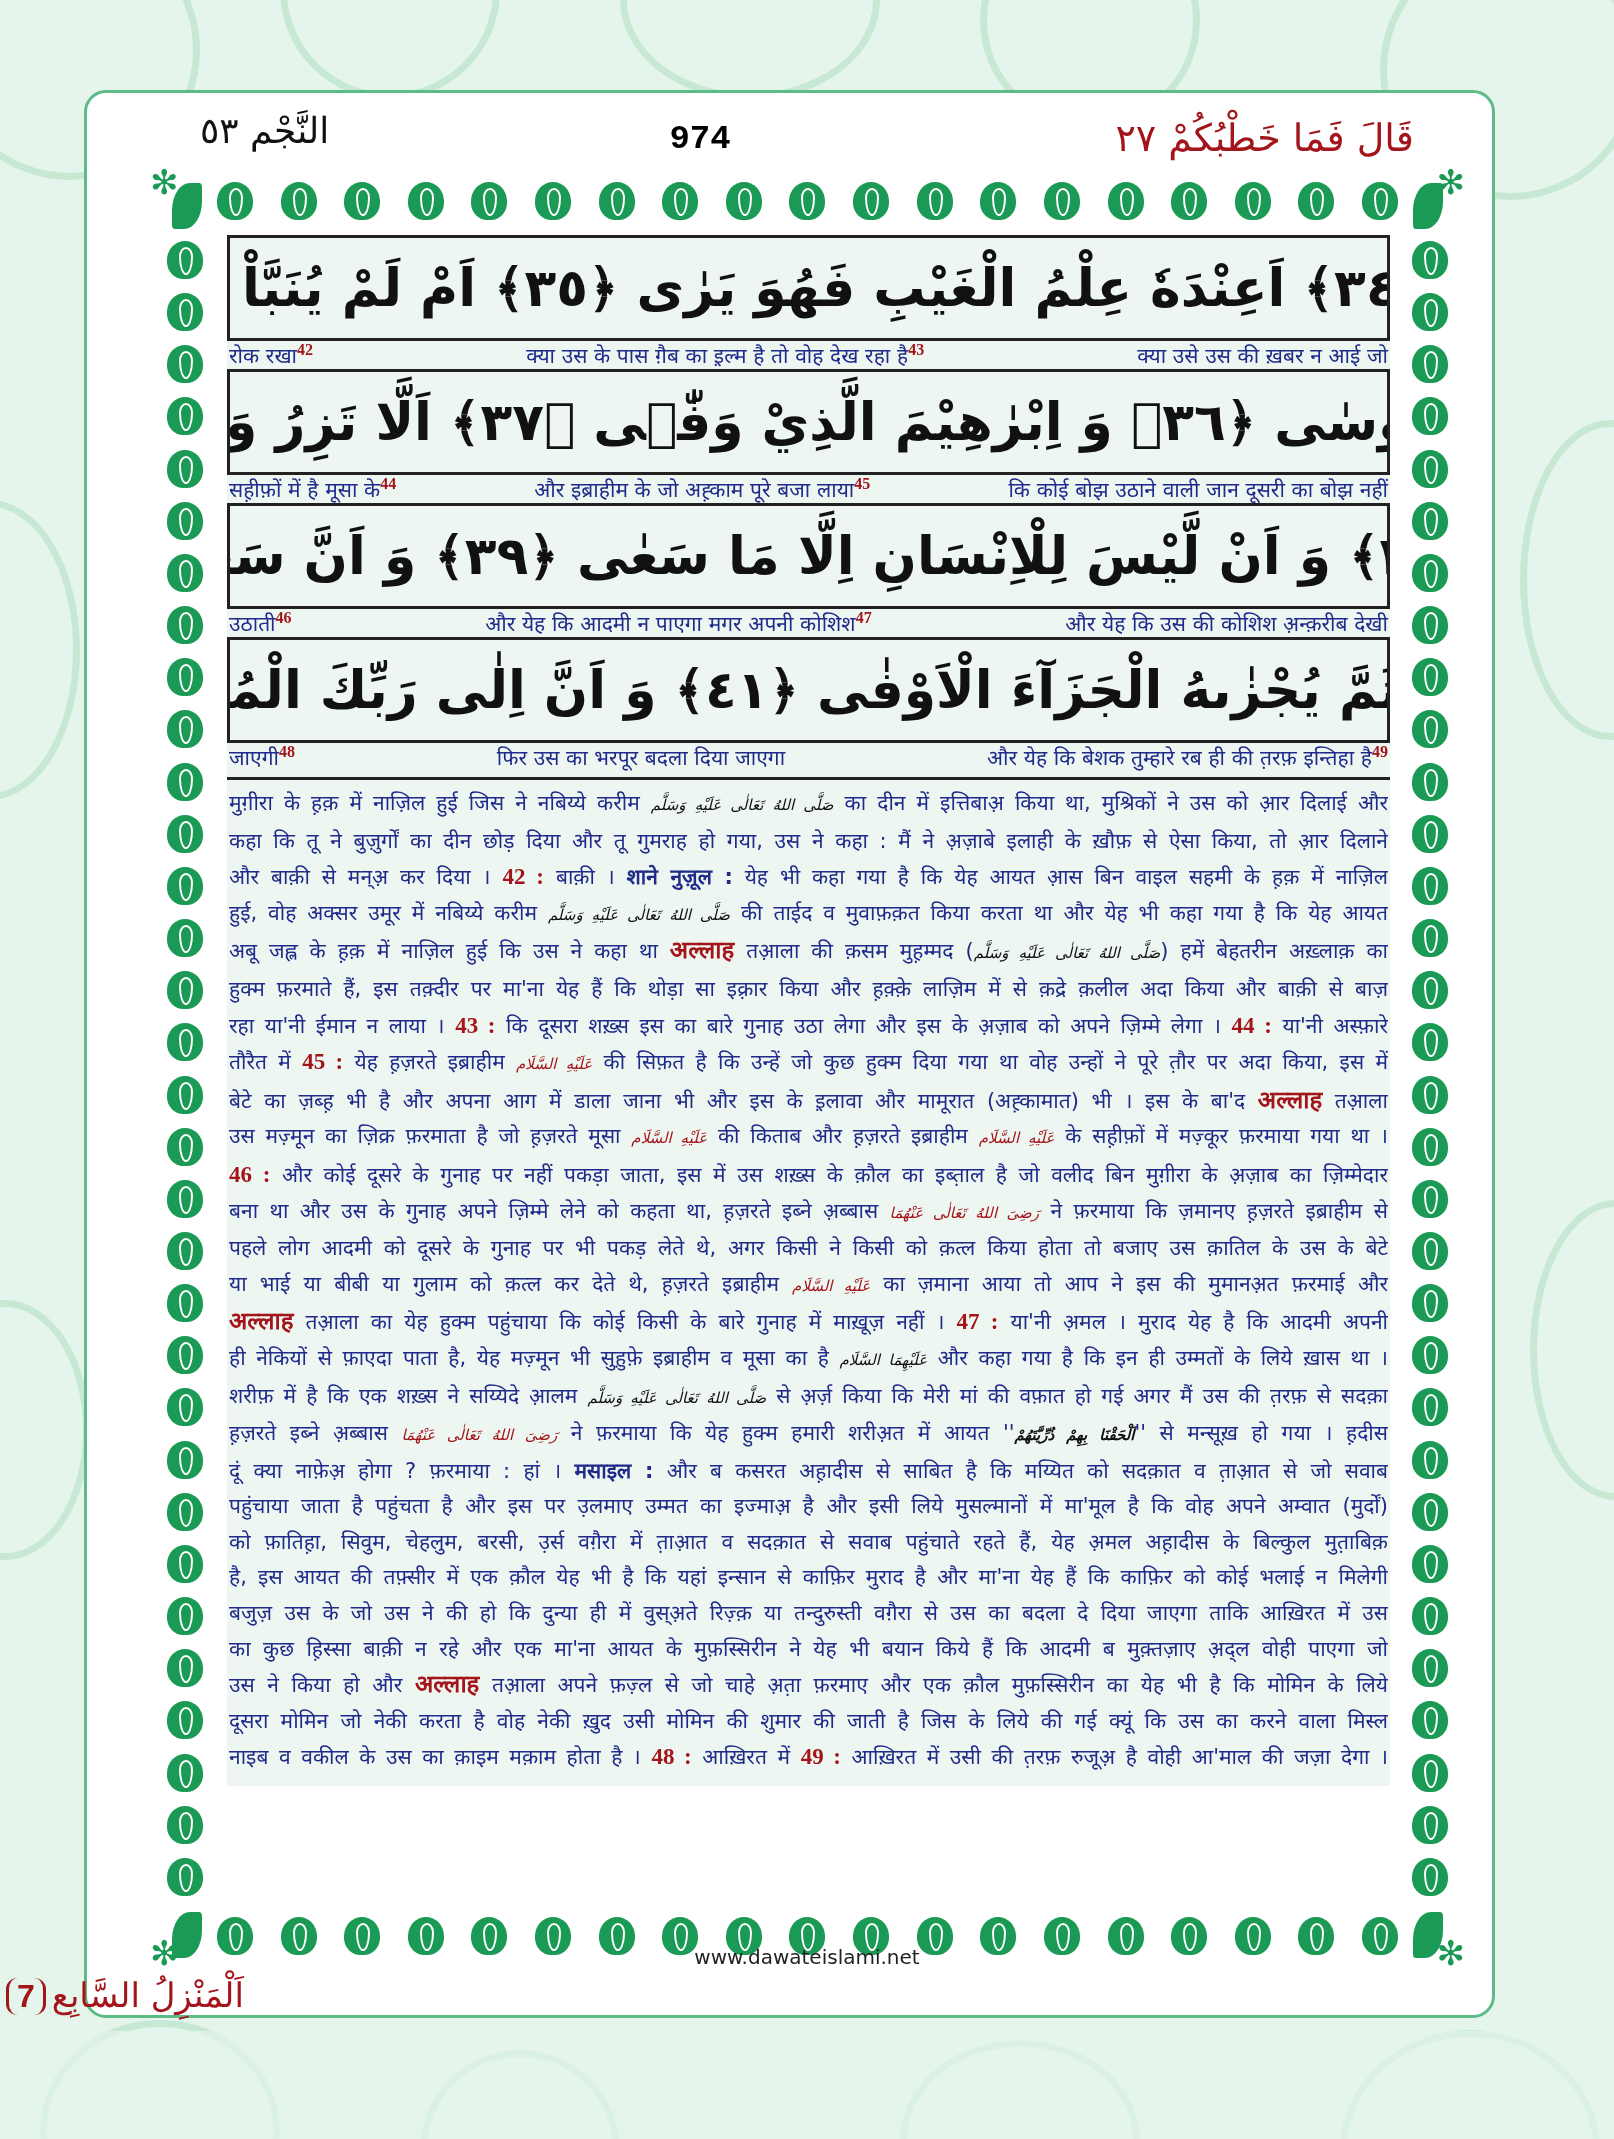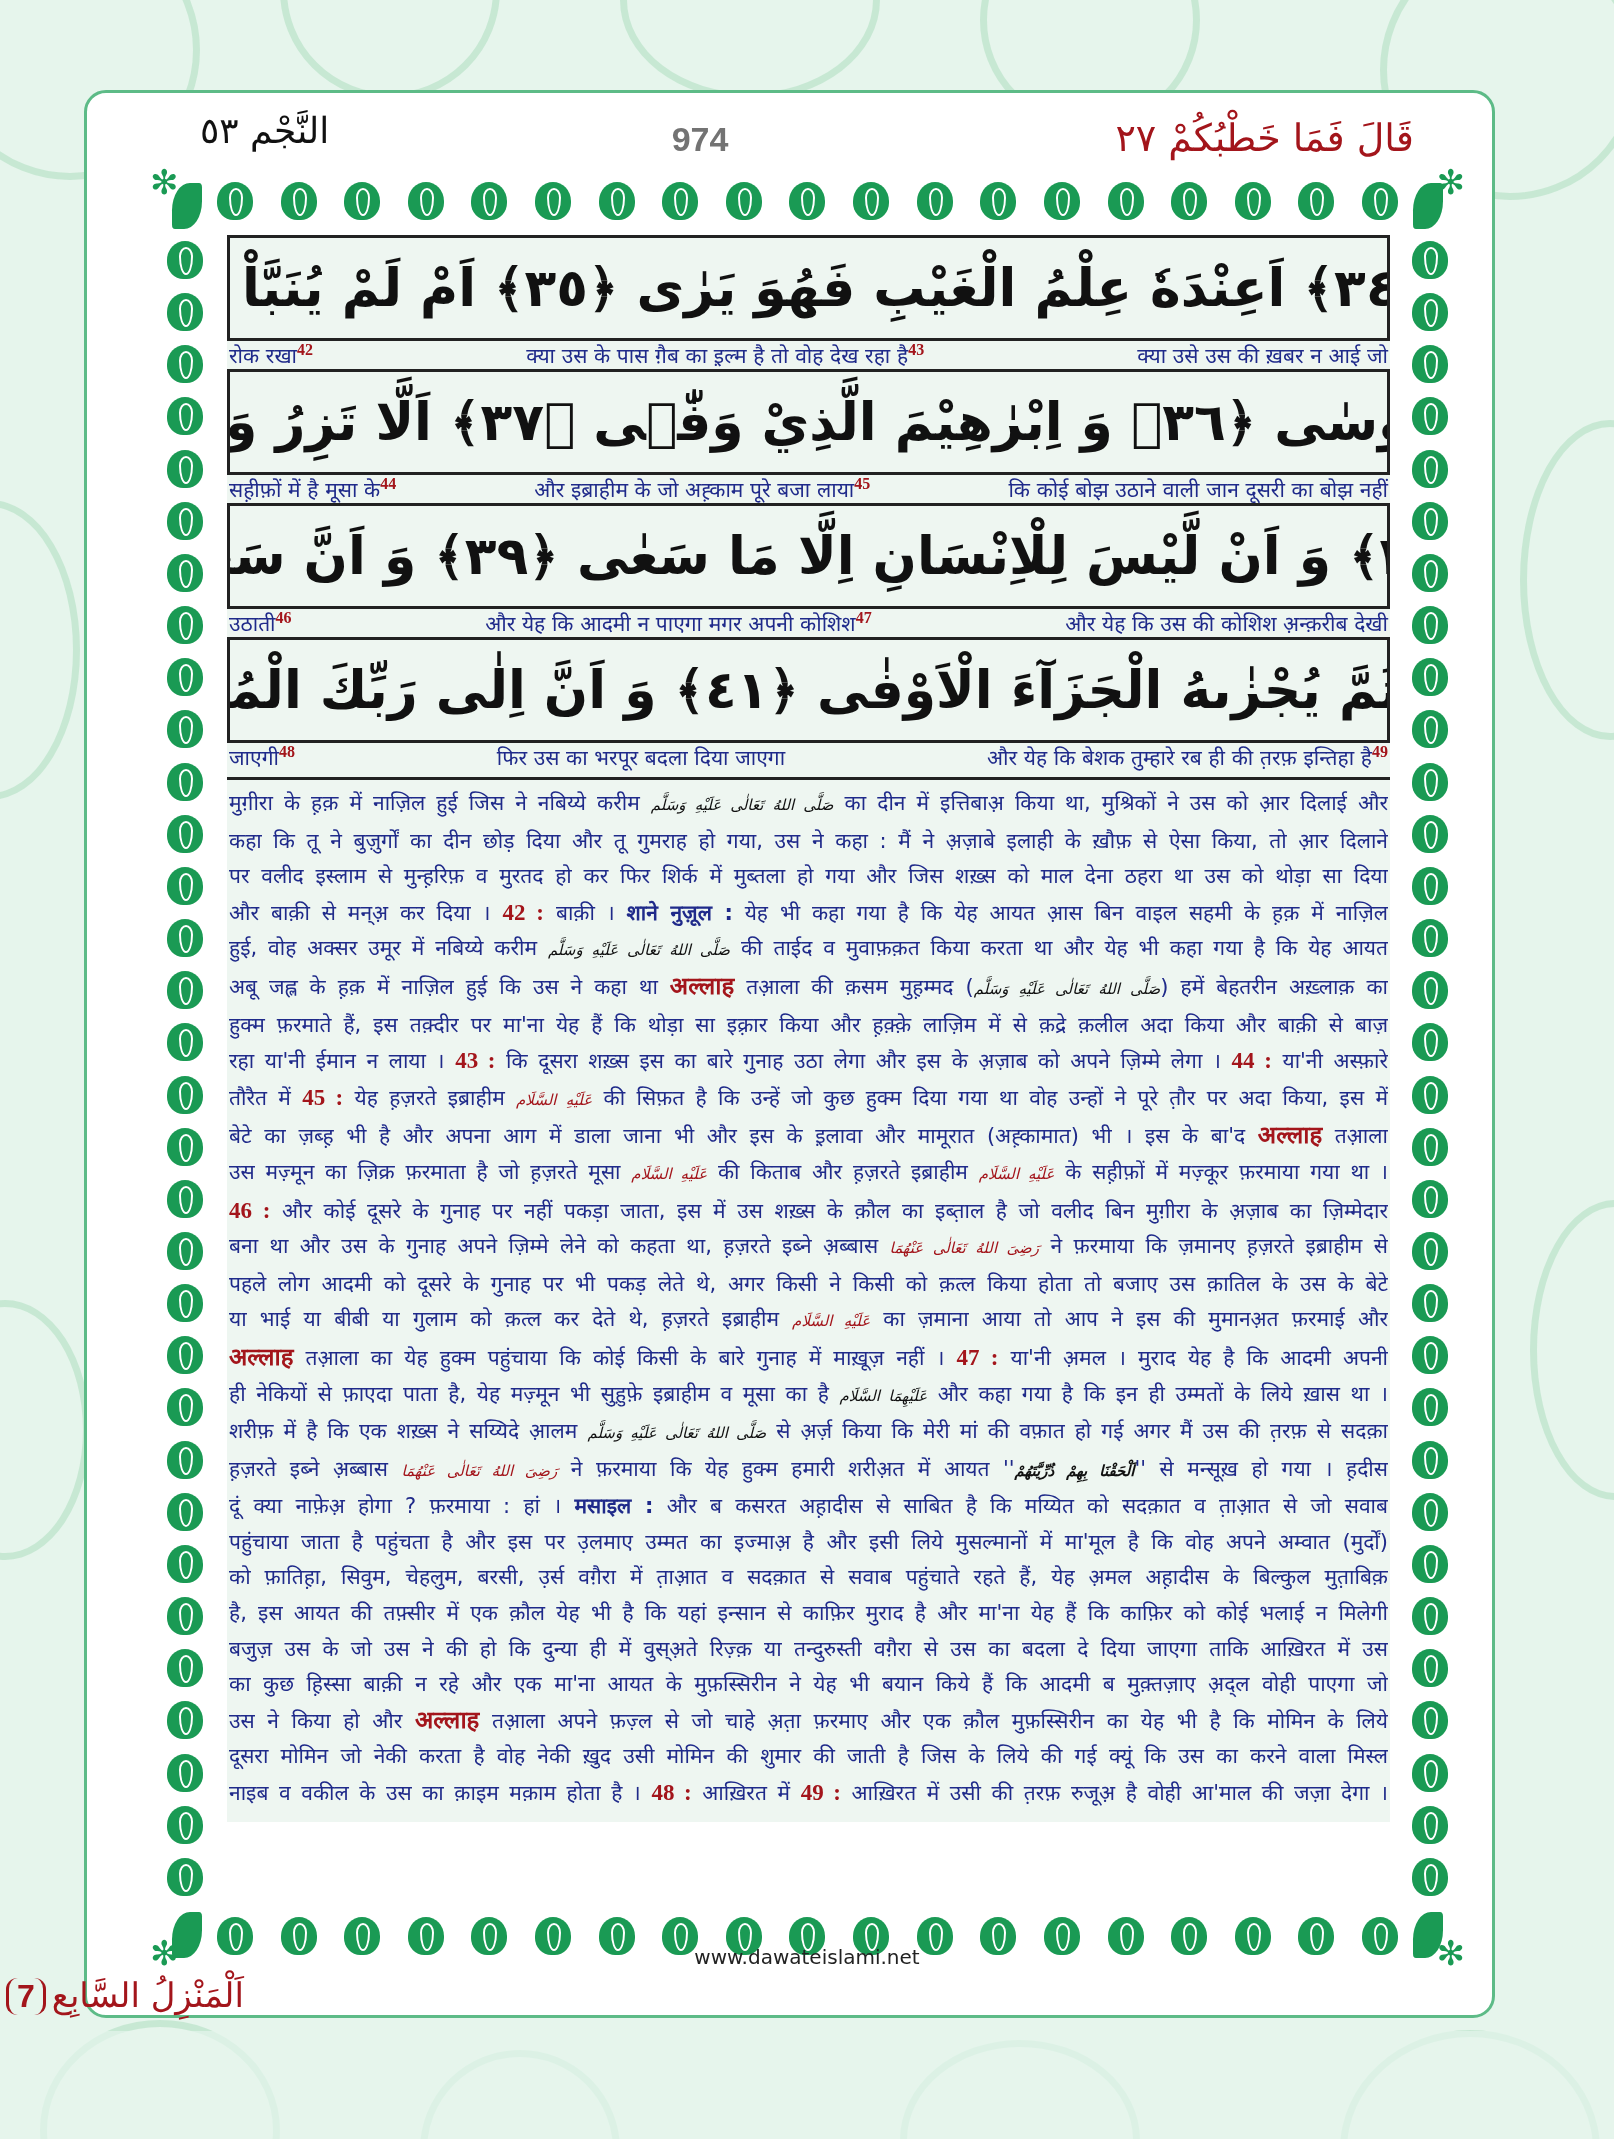--- a/index.html
+++ b/index.html
@@ -23,21 +23,21 @@
     position: absolute; left: 0; top: 2031px; width: 1614px; height: 108px;
     background: rgba(230,245,236,0.7);
   }
   .url {
     position: absolute; left: 0; width: 1614px; top: 1945px; text-align: center;
     font-family: "DejaVu Sans", sans-serif; font-size: 20px; color: #222;
   }
   .header { position: absolute; left: 0; top: 110px; width: 1614px; height: 60px; }
   .hdr-page-num {
     position: absolute; left: 0; width: 1400px; text-align: center; top: 10px;
-    font-family: Liberation Sans, sans-serif; font-weight: bold; font-size: 34px; color: #737373;
+    font-family: Liberation Mono, monospace; font-weight: bold; font-size: 34px; color: #000000;
   }
   .hdr-para {
     position: absolute; right: 200px; top: 6px; direction: rtl;
     font-family: "DejaVu Serif", serif; font-size: 38px; color: #a3151b;
   }
   .hdr-surah {
     position: absolute; left: 200px; top: 0; direction: rtl;
     font-family: "DejaVu Serif", serif; font-size: 36px; color: #111;
   }
   
@@ -296,21 +296,20 @@
       <div class="trans-row">
         <span><span>जाएगी</span><sup>48</sup></span>
         <span><span>फिर उस का भरपूर बदला दिया जाएगा</span></span>
         <span><span>और येह कि बेशक तुम्हारे रब ही की त़रफ़ इन्तिहा है</span><sup>49</sup></span>
       </div>
     </div>
   <div class="divider"></div>
   <div class="commentary" id="commentary">
       <span class="line">मुग़ीरा के ह़क़ में नाज़िल हुई जिस ने नबिय्ये करीम <span class="honor">صَلَّى اللهُ تَعَالٰى عَلَيْهِ وَسَلَّم</span> का दीन में इत्तिबाअ़ किया था, मुश्रिकों ने उस को आ़र दिलाई और</span>
       <span class="line">कहा कि तू ने बुज़ुर्गों का दीन छोड़ दिया और तू गुमराह हो गया, उस ने कहा : मैं ने अ़ज़ाबे इलाही के ख़ौफ़ से ऐसा किया, तो आ़र दिलाने</span>
-      <span class="line">पर वलीद इस्लाम से मुन्ह़रिफ़ व मुरतद हो कर फिर शिर्क में मुब्तला हो गया और जिस शख़्स को माल देना ठहरा था उस को थोड़ा सा दिया</span>
       <span class="line">और बाक़ी से मन्अ़ कर दिया । <span class="ref">42 :</span> बाक़ी । <span class="kw">शाने नुज़ूल :</span> येह भी कहा गया है कि येह आयत आ़स बिन वाइल सहमी के ह़क़ में नाज़िल</span>
       <span class="line">हुई, वोह अक्सर उमूर में नबिय्ये करीम <span class="honor">صَلَّى اللهُ تَعَالٰى عَلَيْهِ وَسَلَّم</span> की ताईद व मुवाफ़क़त किया करता था और येह भी कहा गया है कि येह आयत</span>
       <span class="line">अबू जह्ल के ह़क़ में नाज़िल हुई कि उस ने कहा था <span class="allah">अल्लाह</span> तआ़ला की क़सम मुह़म्मद (<span class="honor">صَلَّى اللهُ تَعَالٰى عَلَيْهِ وَسَلَّم</span>) हमें बेहतरीन अख़्लाक़ का</span>
       <span class="line">हुक्म फ़रमाते हैं, इस तक़्दीर पर मा'ना येह हैं कि थोड़ा सा इक़्रार किया और ह़क़्क़े लाज़िम में से क़द्रे क़लील अदा किया और बाक़ी से बाज़</span>
       <span class="line">रहा या'नी ईमान न लाया । <span class="ref">43 :</span> कि दूसरा शख़्स इस का बारे गुनाह उठा लेगा और इस के अ़ज़ाब को अपने ज़िम्मे लेगा । <span class="ref">44 :</span> या'नी अस्फ़ारे</span>
       <span class="line">तौरैत में <span class="ref">45 :</span> येह ह़ज़रते इब्राहीम <span class="honor red">عَلَيْهِ السَّلَام</span> की सिफ़त है कि उन्हें जो कुछ हुक्म दिया गया था वोह उन्हों ने पूरे त़ौर पर अदा किया, इस में</span>
       <span class="line">बेटे का ज़ब्ह़ भी है और अपना आग में डाला जाना भी और इस के इ़लावा और मामूरात (अह़्कामात) भी । इस के बा'द <span class="allah">अल्लाह</span> तआ़ला</span>
       <span class="line">उस मज़्मून का ज़िक्र फ़रमाता है जो ह़ज़रते मूसा <span class="honor red">عَلَيْهِ السَّلَام</span> की किताब और ह़ज़रते इब्राहीम <span class="honor red">عَلَيْهِ السَّلَام</span> के सह़ीफ़ों में मज़्कूर फ़रमाया गया था ।</span>
       <span class="line"><span class="ref">46 :</span> और कोई दूसरे के गुनाह पर नहीं पकड़ा जाता, इस में उस शख़्स के क़ौल का इब्त़ाल है जो वलीद बिन मुग़ीरा के अ़ज़ाब का ज़िम्मेदार</span>
       <span class="line">बना था और उस के गुनाह अपने ज़िम्मे लेने को कहता था, ह़ज़रते इब्ने अ़ब्बास <span class="honor red">رَضِیَ اللهُ تَعَالٰى عَنْهُمَا</span> ने फ़रमाया कि ज़मानए ह़ज़रते इब्राहीम से</span>

